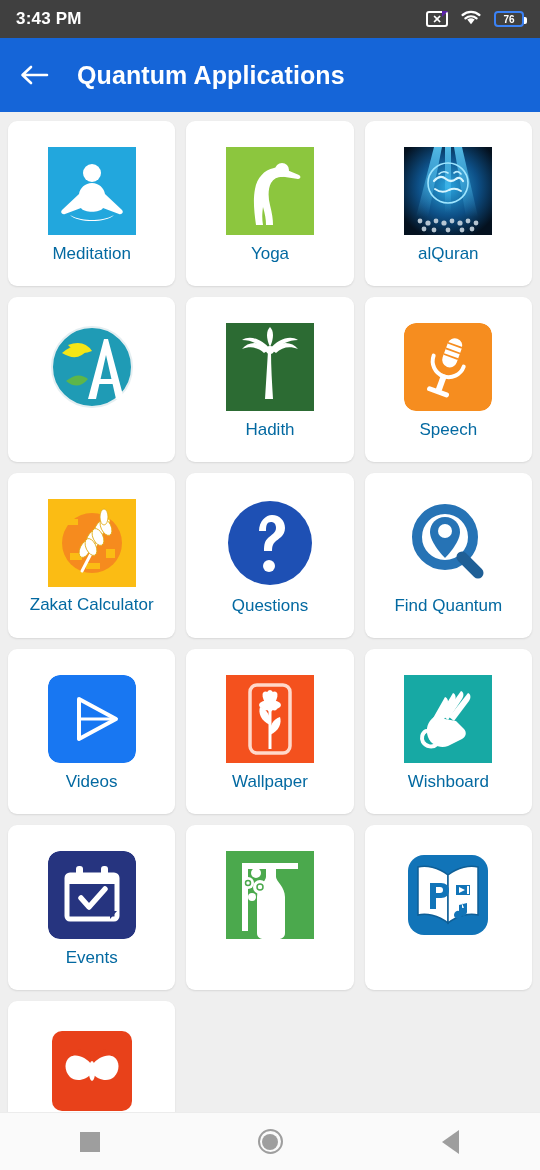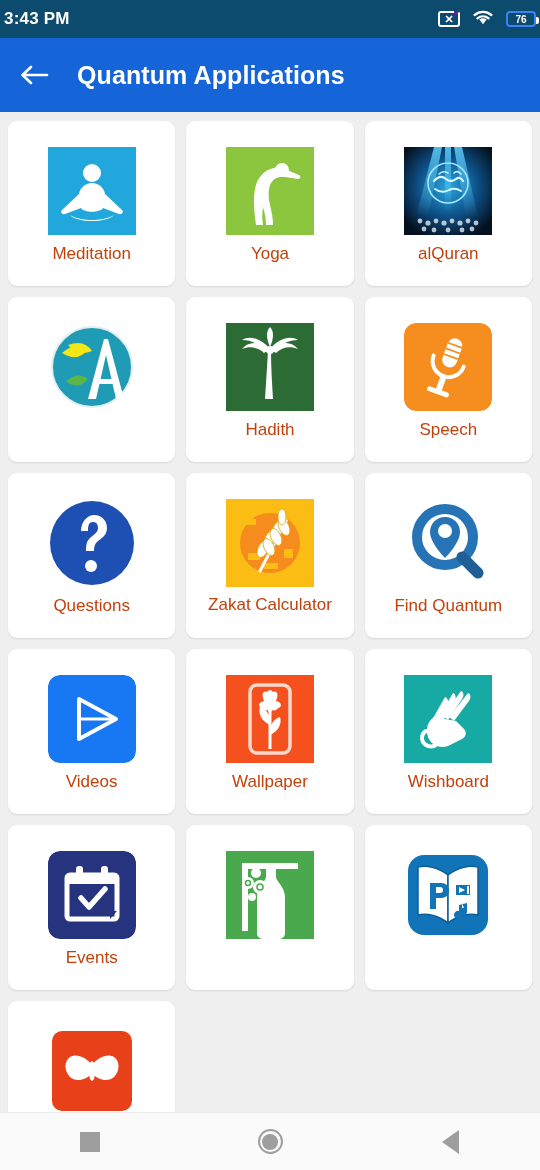--- a/index.html
+++ b/index.html
@@ -6,23 +6,23 @@
   html,body { width:540px; height:1170px; overflow:hidden; }
   body {
     font-family:"Liberation Sans", sans-serif;
     background:#efefef;
     -webkit-font-smoothing:antialiased;
   }
   .phone { position:relative; width:540px; height:1170px; display:flex; flex-direction:column; }
 
   
   .statusbar {
-    height:38px; background:#0c4a6e; color:#fff;
+    height:38px; background:#404040; color:#fff;
     display:flex; align-items:center; justify-content:space-between;
-    padding:0 4px; flex:0 0 38px;
+    padding:0 16px; flex:0 0 38px;
   }
   .clock { font-size:17px; font-weight:bold; letter-spacing:.2px; }
   .sysicons { display:flex; align-items:center; gap:11px; }
   .nosim {
     width:22px; height:16px; border:2px solid #fff; border-radius:3px;
     position:relative; display:flex; align-items:center; justify-content:center;
     font-size:11px; font-weight:bold; line-height:1;
   }
   .nosim::after {
     content:""; position:absolute; right:-2px; top:-2px;
@@ -53,21 +53,21 @@
     gap:11px; padding:9px 8px;
   }
   .tile {
     background:#fff; border-radius:9px; height:165px;
     display:flex; flex-direction:column; align-items:center; justify-content:flex-start;
     padding-top:26px; cursor:pointer;
     box-shadow:0 1px 2px rgba(0,0,0,.10);
   }
   .ico { width:88px; height:88px; flex:0 0 88px; position:relative; overflow:hidden; }
   .tile-label {
-    margin-top:8px; font-size:17px; color:#c2410c; text-align:center;
+    margin-top:8px; font-size:17px; color:#0369a1; text-align:center;
     line-height:1.25; padding:0 4px;
   }
   .tile.two-line .tile-label { line-height:1.22; }
 
   
   .sq { width:88px; height:88px; }
   .sq.rnd { border-radius:12px; }
 
   
   .navbar {
@@ -225,31 +225,20 @@
                 <line x1="37" y1="21" x2="52" y2="21"></line>
                   <line x1="37" y1="27" x2="52" y2="27"></line>
                   <line x1="37" y1="33" x2="52" y2="33"></line>
               </g>
             </g>
           </svg>
         </div>
         <div class="tile-label">Speech</div>
       </div>
 
-      <div class="tile">
-        <div class="ico">
-          <svg class="sq" viewBox="0 0 88 88">
-            <circle cx="44" cy="44" r="42" fill="#1e50b4"></circle>
-            <path d="M33 32 c0-10 7-16 13-16 c8 0 13 6 13 13 c0 8-7 11-10 14 c-2 2-3 4-3 9 l-8 0 c0-7 1-10 4-13 c3-3 8-5 8-10 c0-4-2-6-5-6 c-4 0-5 3-5 9 z" fill="#fff"></path>
-            <circle cx="43" cy="67" r="6" fill="#fff"></circle>
-          </svg>
-        </div>
-        <div class="tile-label">Questions</div>
-      </div>
-
       <div class="tile two-line">
         <div class="ico">
           <svg class="sq" viewBox="0 0 88 88">
             <rect width="88" height="88" fill="#fbbc14"></rect>
             <g fill="#f58220" opacity=".85">
               <circle cx="44" cy="44" r="30"></circle>
             </g>
             <g fill="#fbbc14">
               <rect x="20" y="20" width="10" height="6"></rect>
                 <rect x="54" y="18" width="8" height="8"></rect>
@@ -265,20 +254,31 @@
               <ellipse cx="44" cy="40" rx="5" ry="9" transform="rotate(25 44 40)"></ellipse>
               <ellipse cx="37" cy="50" rx="5" ry="9" transform="rotate(25 37 50)"></ellipse>
               <ellipse cx="58" cy="28" rx="5" ry="9" transform="rotate(-25 58 28)"></ellipse>
               <ellipse cx="50" cy="38" rx="5" ry="9" transform="rotate(-25 50 38)"></ellipse>
               <ellipse cx="43" cy="48" rx="5" ry="9" transform="rotate(-25 43 48)"></ellipse>
               <ellipse cx="56" cy="18" rx="4" ry="8"></ellipse>
             </g>
           </svg>
         </div>
         <div class="tile-label">Zakat Calculator</div>
+      </div>
+
+      <div class="tile">
+        <div class="ico">
+          <svg class="sq" viewBox="0 0 88 88">
+            <circle cx="44" cy="44" r="42" fill="#1e50b4"></circle>
+            <path d="M33 32 c0-10 7-16 13-16 c8 0 13 6 13 13 c0 8-7 11-10 14 c-2 2-3 4-3 9 l-8 0 c0-7 1-10 4-13 c3-3 8-5 8-10 c0-4-2-6-5-6 c-4 0-5 3-5 9 z" fill="#fff"></path>
+            <circle cx="43" cy="67" r="6" fill="#fff"></circle>
+          </svg>
+        </div>
+        <div class="tile-label">Questions</div>
       </div>
 
       <div class="tile">
         <div class="ico">
           <svg class="sq" viewBox="0 0 88 88">
             <rect width="88" height="88" fill="#fff"></rect>
             <circle cx="41" cy="38" r="28" fill="none" stroke="#2673b5" stroke-width="10"></circle>
             <path d="M58 58 L74 74" stroke="#1f5f96" stroke-width="11" stroke-linecap="round"></path>
             <path d="M41 18 c-9 0-15 7-15 15 c0 11 15 26 15 26 s15-15 15-26 c0-8-6-15-15-15z" fill="#2673b5"></path>
             <circle cx="41" cy="32" r="7" fill="#fff"></circle>

